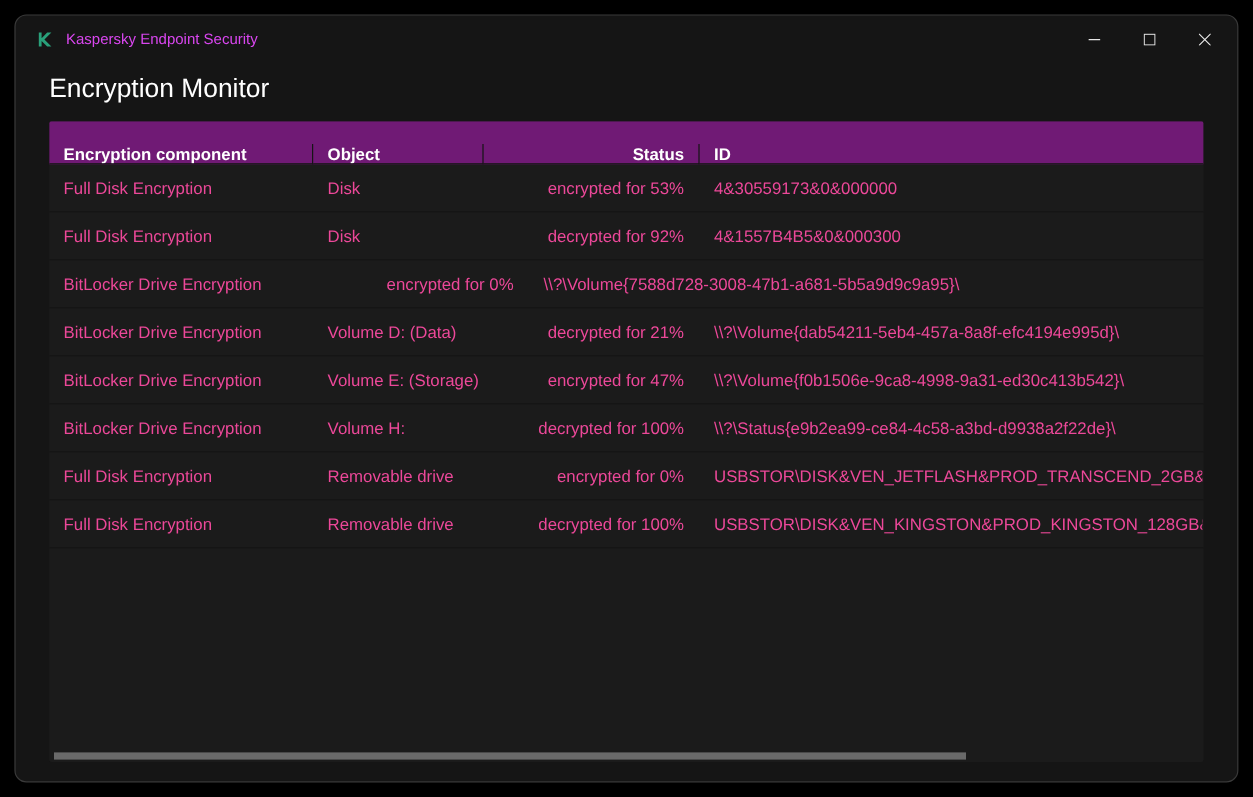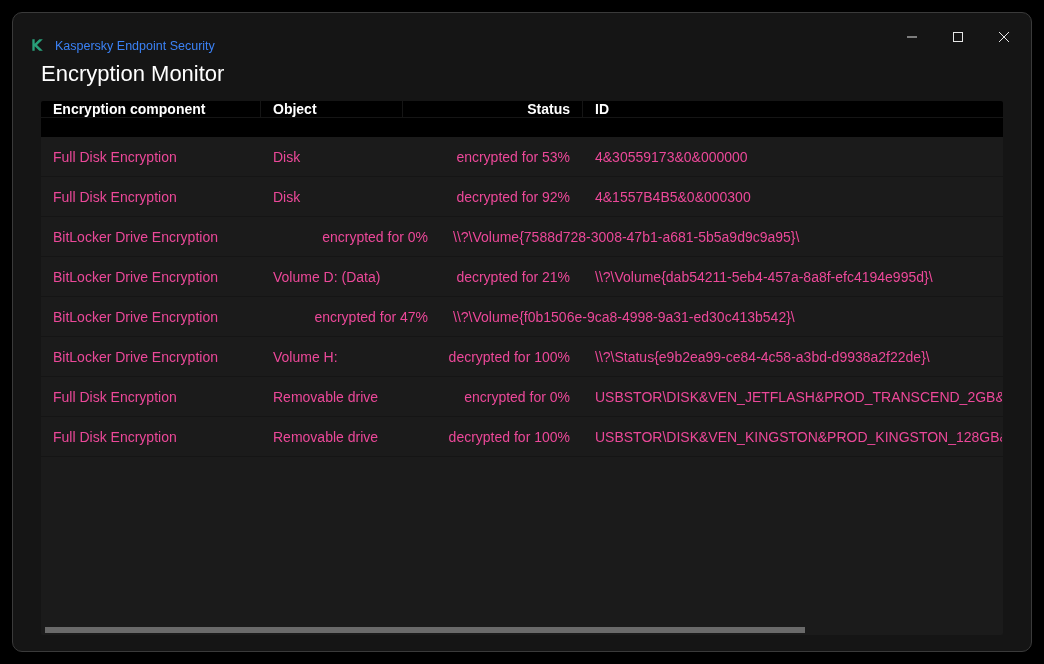--- a/index.html
+++ b/index.html
@@ -19,23 +19,23 @@
     background: #151515;
     border: 1px solid #3a3a3a;
     border-radius: 10px;
     display: flex;
     flex-direction: column;
     overflow: hidden;
   }
   .titlebar {
     height: 40px;
     display: flex;
-    align-items: flex-end;
+    align-items: center;
     padding: 0 4px 0 16px;
-    color: #3b82f6;
+    color: #d946ef;
     font-size: 12.5px;
   }
   .app-logo {
     width: 16px;
     height: 16px;
     margin-right: 10px;
     display: inline-flex;
     align-items: center;
     justify-content: center;
   }
@@ -70,26 +70,26 @@
     flex: 1 1 auto;
     background: #1b1b1b;
     border-radius: 2px;
     overflow: hidden;
     position: relative;
     display: flex;
     flex-direction: column;
   }
   .thead {
     display: flex;
-    background: #000000;
+    background: #701a75;
     color: #fff;
     font-size: 14px;
     font-weight: 600;
     height: 36px;
-    align-items: flex-start;
+    align-items: flex-end;
   }
   .th, .td {
     display: flex;
     align-items: center;
     padding: 0 12px;
     white-space: nowrap;
     overflow: hidden;
   }
   .th {
     border-right: 1px solid #151515;
@@ -185,20 +185,21 @@
           <div class="td col-id">\\?\Volume{7588d728-3008-47b1-a681-5b5a9d9c9a95}\</div>
         </div>
         <div class="row">
           <div class="td col-comp">BitLocker Drive Encryption</div>
           <div class="td col-obj">Volume D: (Data)</div>
           <div class="td col-stat">decrypted for 21%</div>
           <div class="td col-id">\\?\Volume{dab54211-5eb4-457a-8a8f-efc4194e995d}\</div>
         </div>
         <div class="row">
           <div class="td col-comp">BitLocker Drive Encryption</div>
+          <div class="td col-obj">Volume E: (Storage)</div>
           <div class="td col-stat">encrypted for 47%</div>
           <div class="td col-id">\\?\Volume{f0b1506e-9ca8-4998-9a31-ed30c413b542}\</div>
         </div>
         <div class="row">
           <div class="td col-comp">BitLocker Drive Encryption</div>
           <div class="td col-obj">Volume H:</div>
           <div class="td col-stat">decrypted for 100%</div>
           <div class="td col-id">\\?\Status{e9b2ea99-ce84-4c58-a3bd-d9938a2f22de}\</div>
         </div>
         <div class="row">

